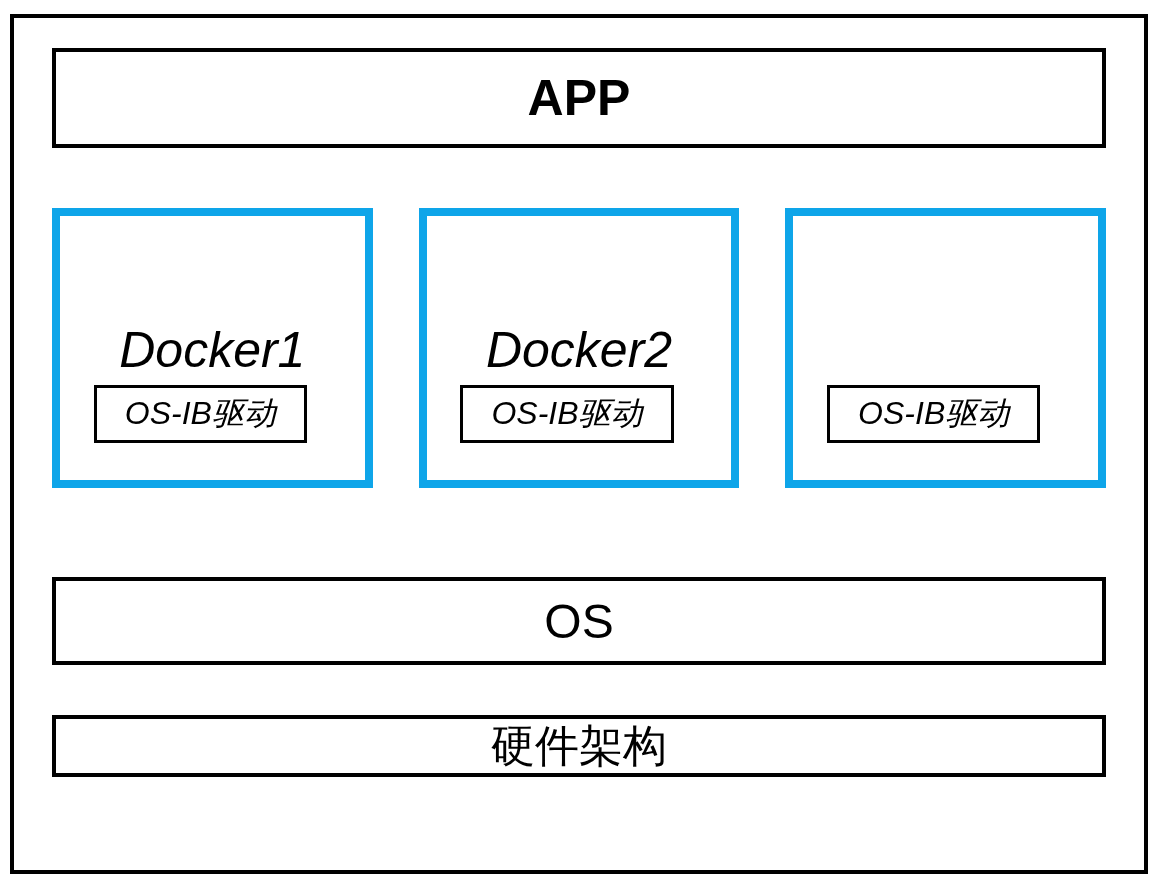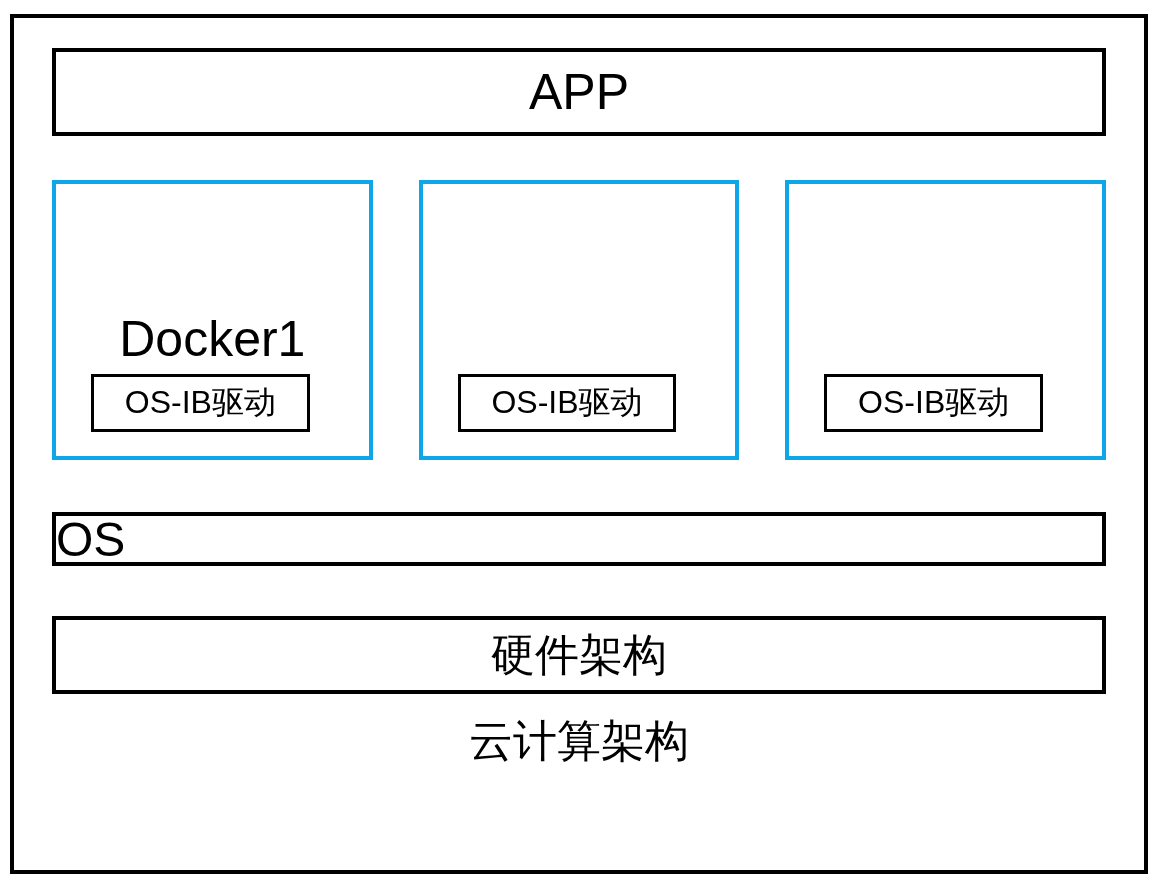--- a/index.html
+++ b/index.html
@@ -18,73 +18,76 @@
     .outer-container {
       width: 1138px;
       height: 860px;
       border: 4px solid #000;
       padding: 30px 38px 0 38px;
       display: flex;
       flex-direction: column;
     }
     .app-layer {
       width: 100%;
-      height: 88px;
+      height: 100px;
       border: 4px solid #000;
       display: flex;
       justify-content: center;
       align-items: center;
       font-size: 50px;
-      font-weight: normal;
-      margin-bottom: 44px;
+      font-weight: bold;
+      margin-bottom: 60px;
     }
     .docker-row {
       display: flex;
       justify-content: space-between;
       gap: 46px;
       margin-bottom: 52px;
     }
     .docker-box {
       flex: 1;
       height: 280px;
-      border: 4px solid #0ea5e9;
+      border: 8px solid #0ea5e9;
       display: flex;
       flex-direction: column;
       justify-content: flex-end;
       align-items: center;
-      padding-bottom: 24px;
+      padding-bottom: 37px;
       position: relative;
+      font-style: italic;
     }
     .docker-title {
       font-size: 50px;
       font-weight: normal;
       margin-bottom: 6px;
     }
     .driver-box {
       width: 70%;
       border: 3px solid #000;
       display: flex;
       justify-content: center;
       align-items: flex-end;
       font-size: 32px;
       padding: 4px 0;
       margin-left: -24px;
     }
     .os-layer {
       width: 100%;
-      height: 54px;
+      height: 88px;
       border: 4px solid #000;
       display: flex;
+      justify-content: center;
       align-items: center;
       font-size: 48px;
       margin-bottom: 50px;
+      margin-top: 37px;
     }
     .hardware-layer {
       width: 100%;
-      height: 78px;
+      height: 62px;
       border: 4px solid #000;
       display: flex;
       justify-content: center;
       align-items: center;
       font-size: 44px;
       margin-bottom: 12px;
     }
     .cloud-label {
       text-align: center;
       font-size: 44px;
@@ -101,36 +104,34 @@
   </div>
 
   <div class="docker-row">
     <div class="docker-box">
       <div class="docker-title">Docker1</div>
       <div class="driver-box">
         <span>OS-IB驱动</span>
       </div>
     </div>
     <div class="docker-box">
+      <div class="docker-title">Docker2</div>
       <div class="driver-box">
         <span>OS-IB驱动</span>
       </div>
     </div>
     <div class="docker-box">
       <div class="driver-box">
         <span>OS-IB驱动</span>
       </div>
     </div>
   </div>
 
   <div class="os-layer">
     <span>OS</span>
   </div>
 
   <div class="hardware-layer">
     <span>硬件架构</span>
   </div>
 
-  <div class="cloud-label">
-    <span>云计算架构</span>
-  </div>
 
 </div>
 
 </body></html>

